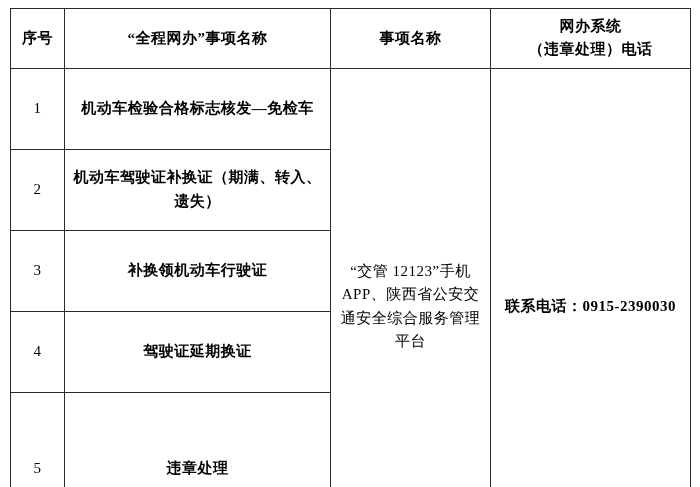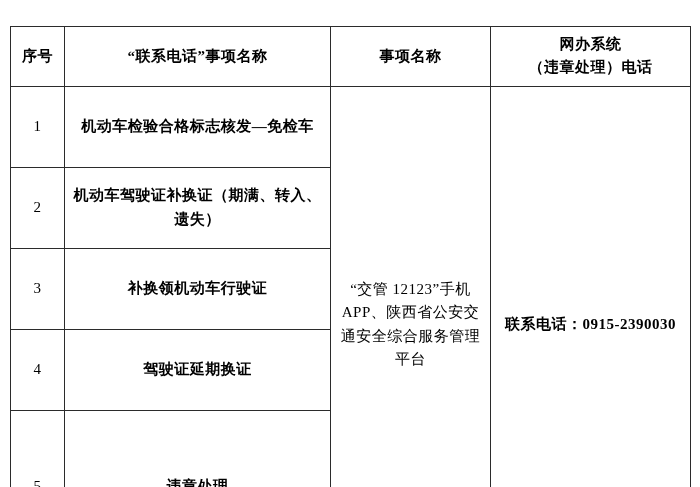--- a/index.html
+++ b/index.html
@@ -12,21 +12,21 @@
     height: 487px;
     font-family: "Liberation Serif", "DejaVu Serif", serif;
     color: #000000;
     overflow: hidden;
   }
   .sheet {
     width: 700px;
     height: 487px;
     position: relative;
     box-sizing: border-box;
-    padding: 26px 10px 10px 10px;
+    padding: 8px 10px 10px 10px;
   }
   table.grid {
     border-collapse: collapse;
     width: 680px;
     table-layout: fixed;
   }
   table.grid td {
     border: 1px solid #2b2b2b;
     text-align: center;
     vertical-align: middle;
@@ -79,21 +79,21 @@
   <table class="grid">
     <colgroup>
       <col class="col-no">
       <col class="col-item">
       <col class="col-sys">
       <col class="col-tel">
     </colgroup>
     <tbody>
       <tr class="head">
         <td>序号</td>
-        <td>“联系电话”事项名称</td>
+        <td>“全程网办”事项名称</td>
         <td>事项名称</td>
         <td>
           <span class="two-line">网办系统</span>
           <span class="two-line">（违章处理）电话</span>
         </td>
       </tr>
 
       <tr>
         <td class="cell-no">1</td>
         <td class="cell-item">机动车检验合格标志核发—免检车</td>

